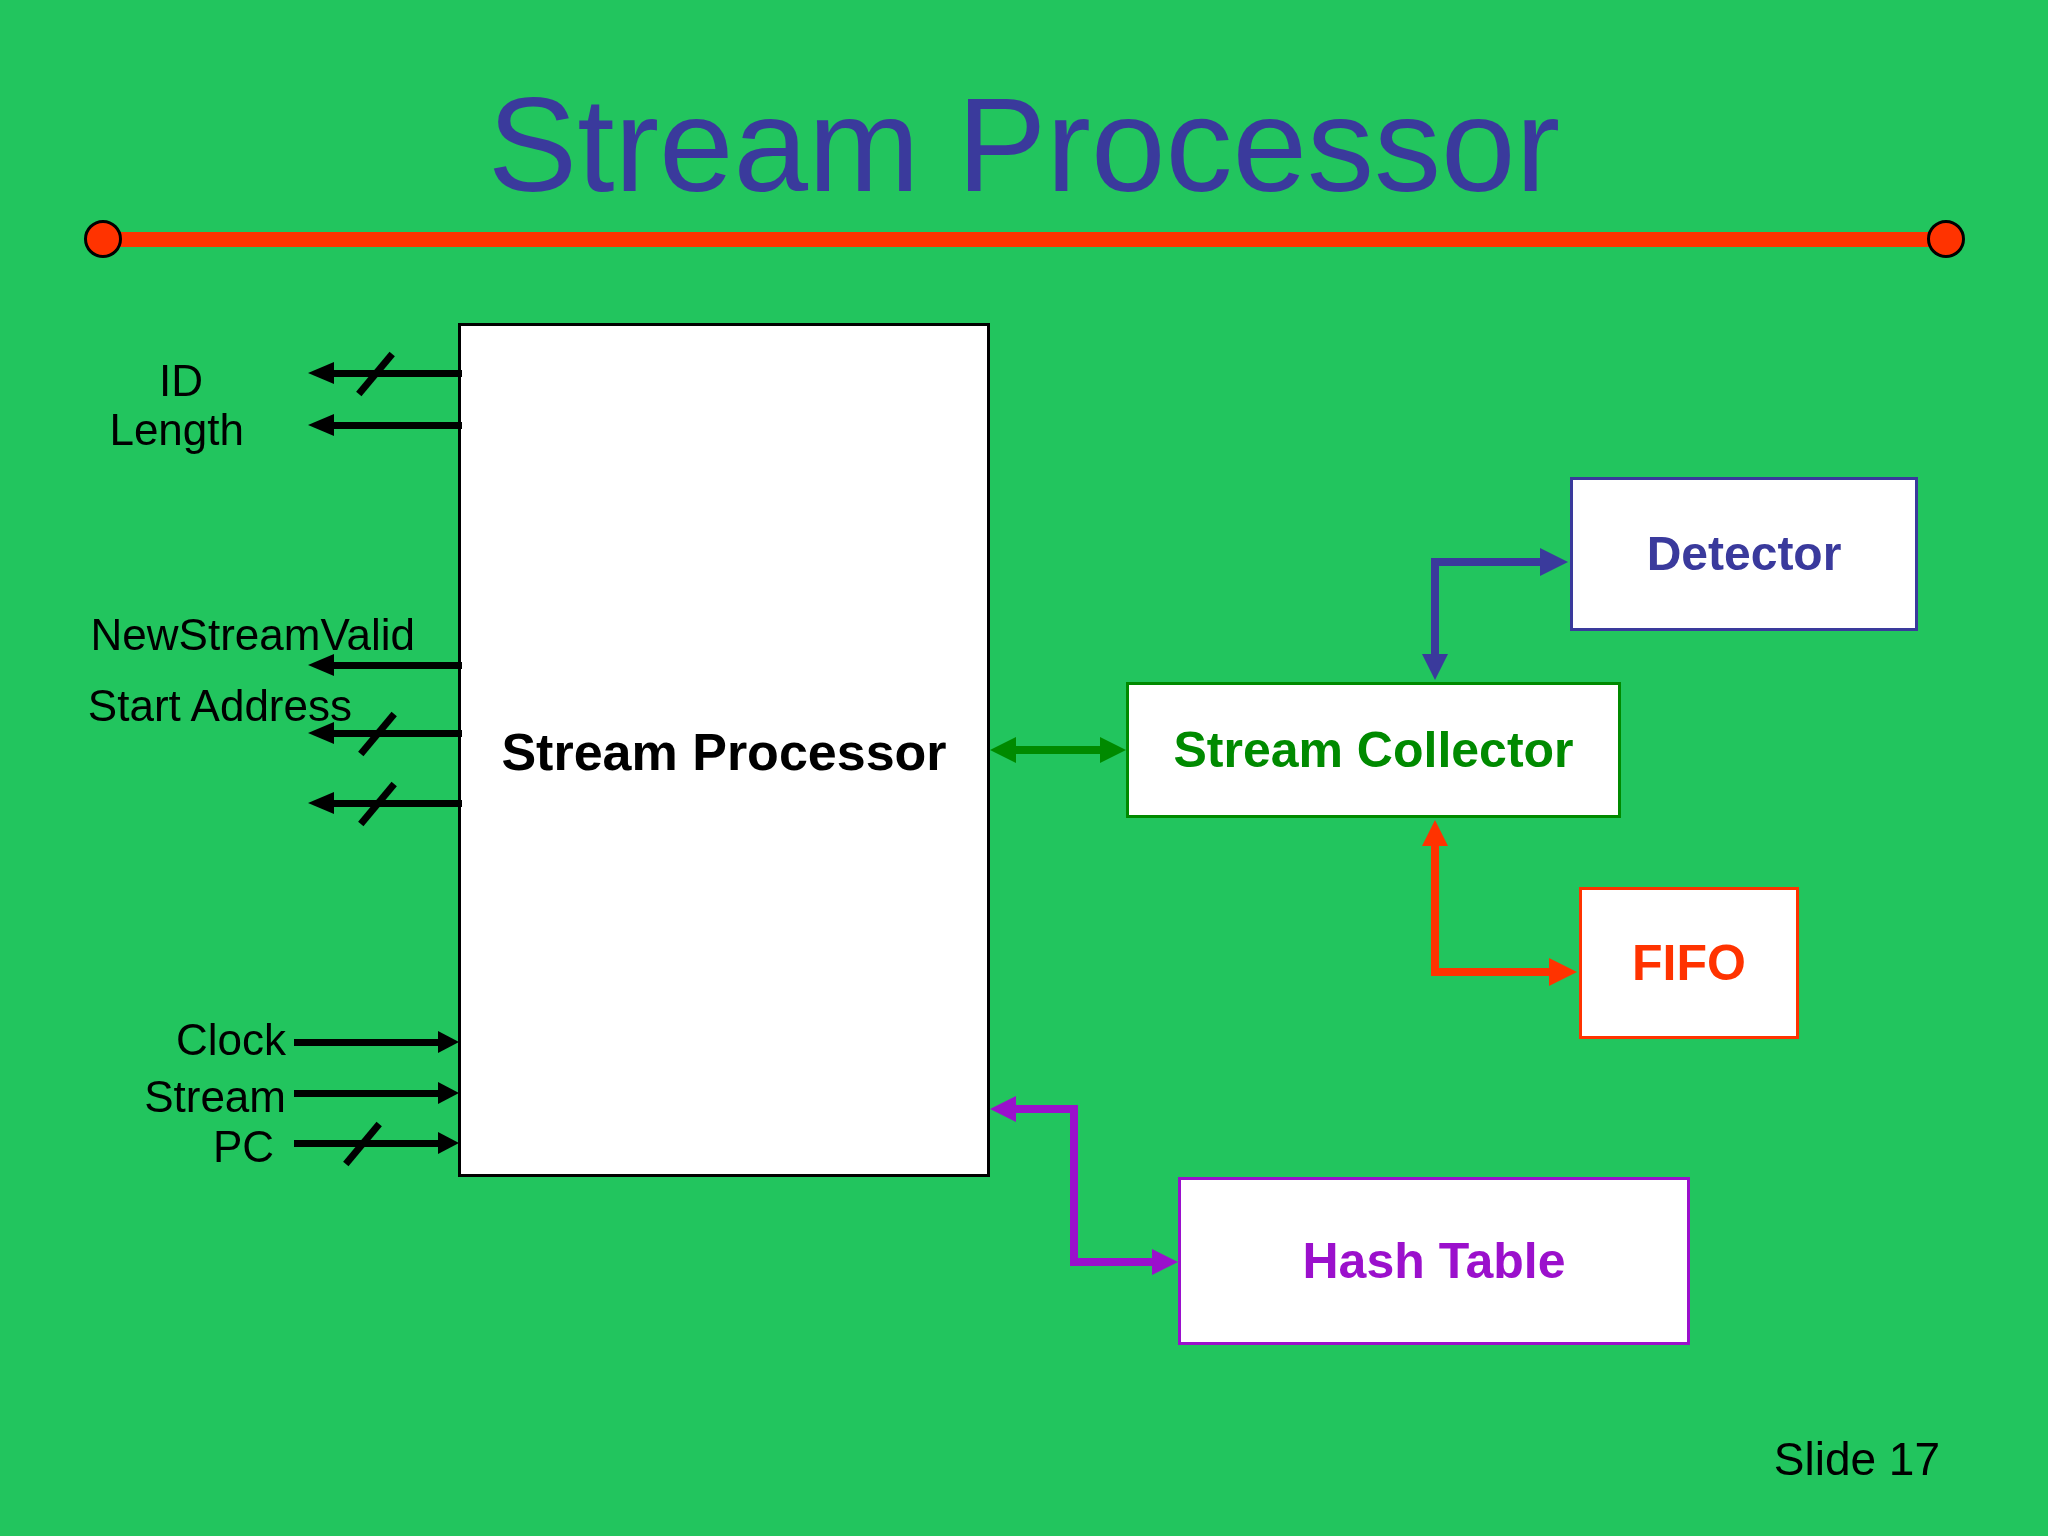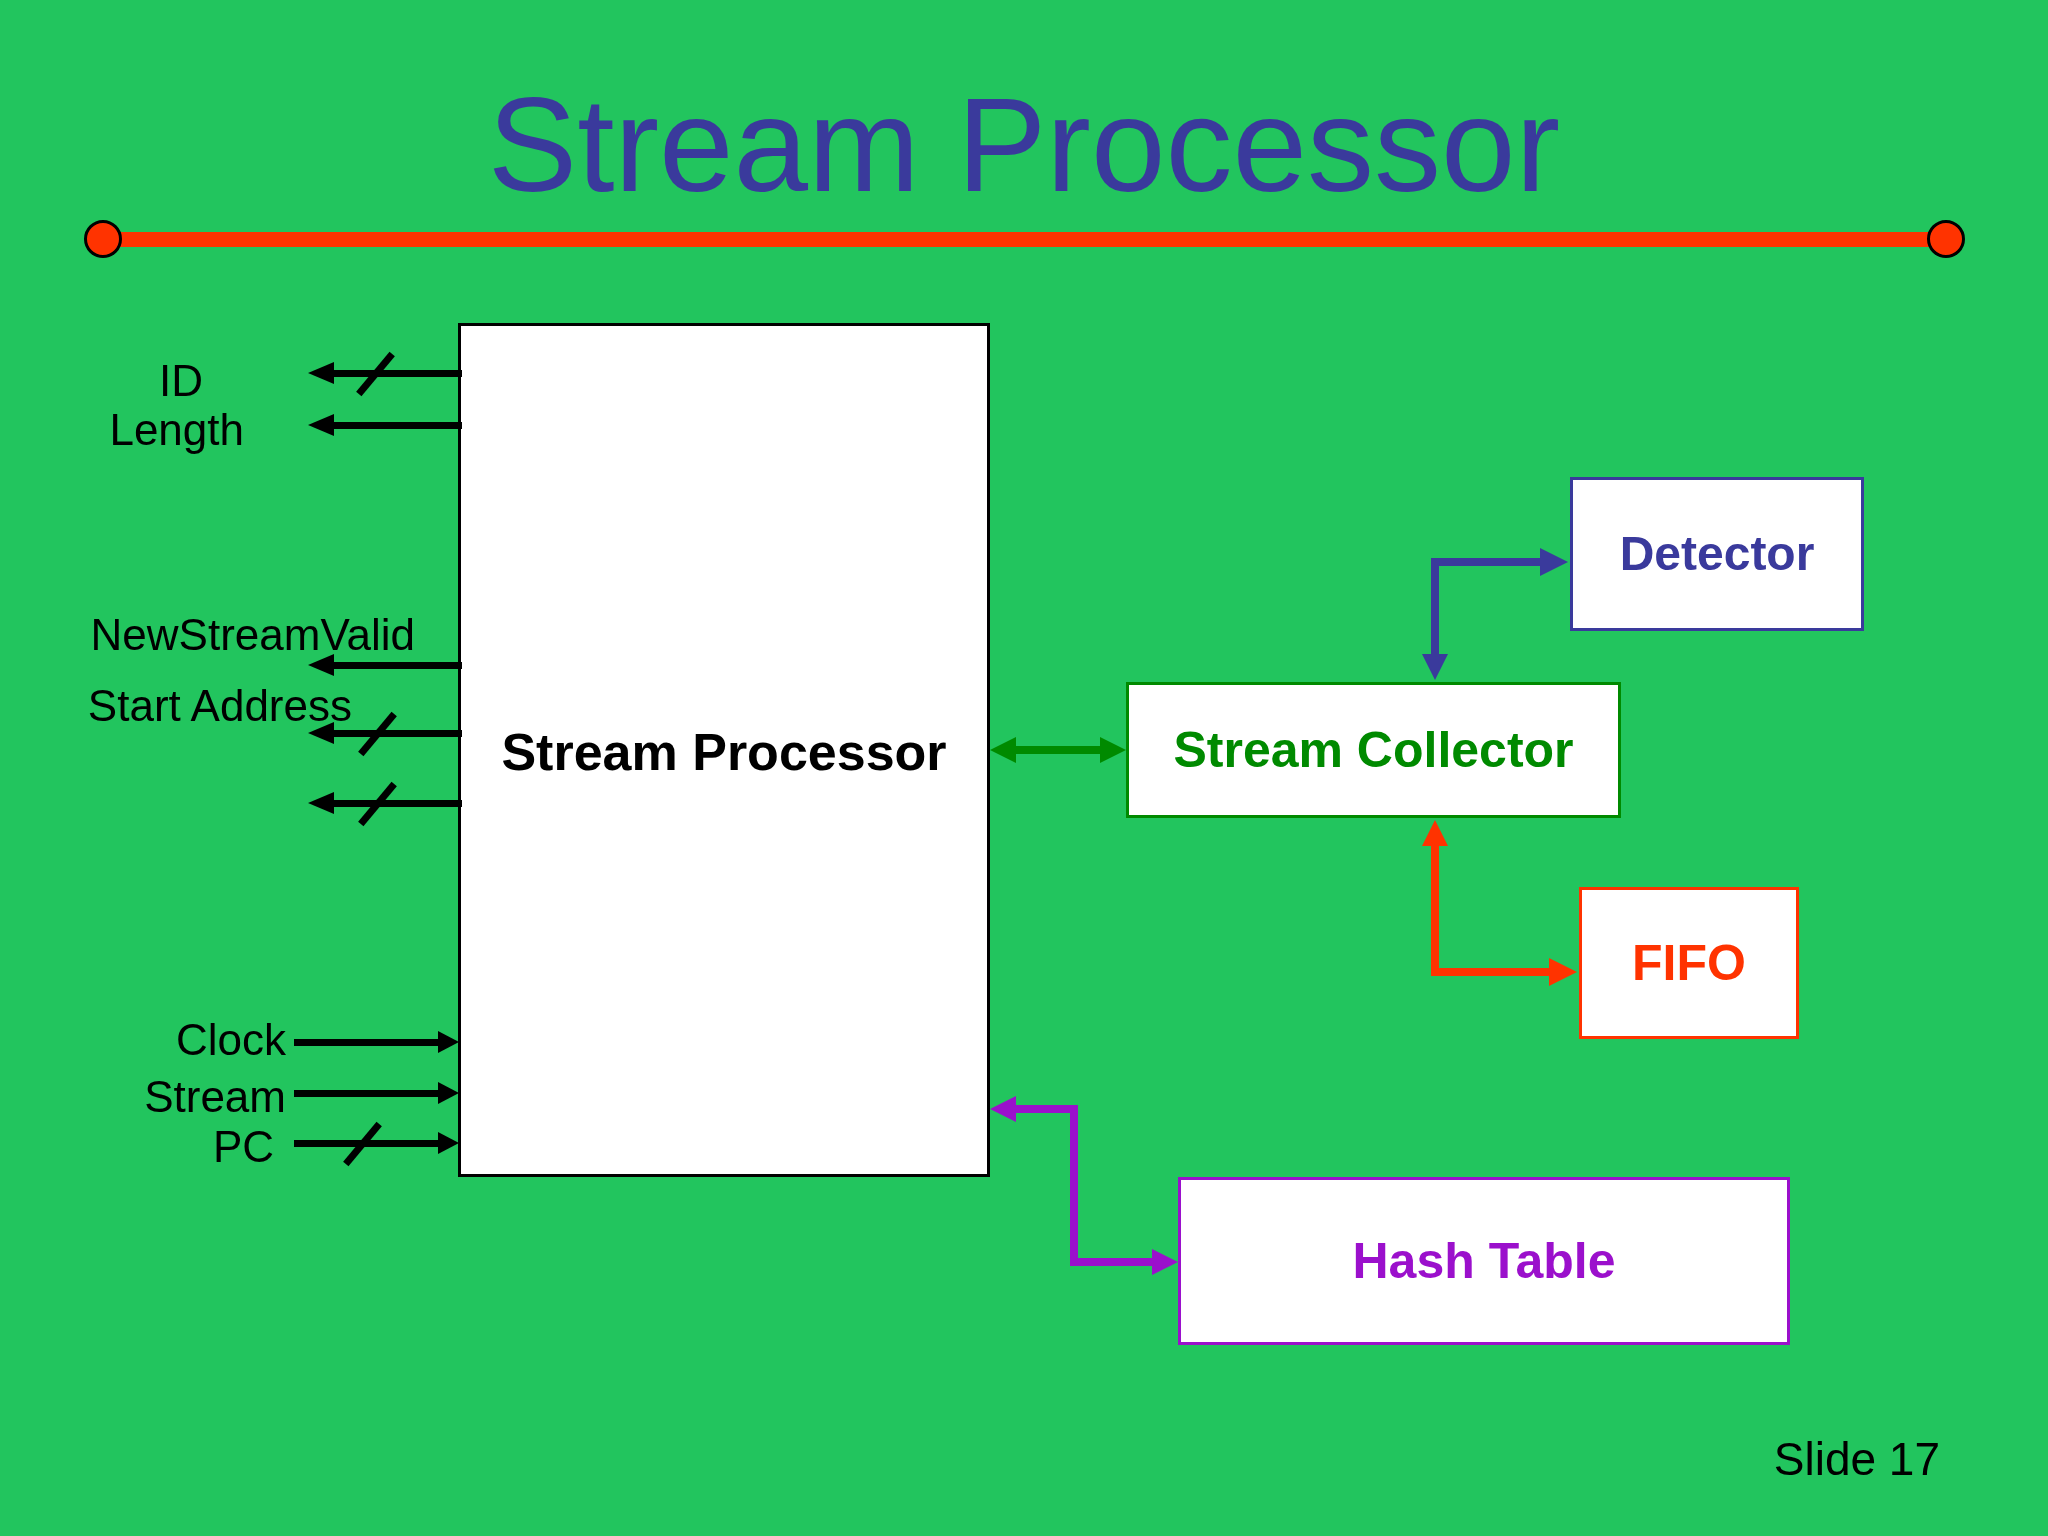--- a/index.html
+++ b/index.html
@@ -42,27 +42,27 @@
   .head-left-g {border-top:13px solid transparent;border-bottom:13px solid transparent;border-right:26px solid #008a00;}
   .head-right-g{border-top:13px solid transparent;border-bottom:13px solid transparent;border-left:26px solid #008a00;}
   .head-right-b{border-top:14px solid transparent;border-bottom:14px solid transparent;border-left:28px solid #3a3a9c;}
   .head-down-b {border-left:13px solid transparent;border-right:13px solid transparent;border-top:26px solid #3a3a9c;}
   .head-up-r   {border-left:13px solid transparent;border-right:13px solid transparent;border-bottom:26px solid #ff3300;}
   .head-right-r{border-top:14px solid transparent;border-bottom:14px solid transparent;border-left:28px solid #ff3300;}
   .head-left-p {border-top:13px solid transparent;border-bottom:13px solid transparent;border-right:26px solid #9b10cc;}
   .head-right-p{border-top:13px solid transparent;border-bottom:13px solid transparent;border-left:26px solid #9b10cc;}
   .compbox{box-sizing:border-box;display:flex;align-items:center;justify-content:center;background:#fff;}
   .compbox .lbl{font-weight:bold;line-height:1;}
-  .box-detector {left:1570px;top:477px;width:294px;height:154px;border:3px solid #3a3a9c;}
+  .box-detector {left:1570px;top:477px;width:348px;height:154px;border:3px solid #3a3a9c;}
   .box-detector .lbl{font-size:48px;color:#3a3a9c;}
   .box-collector{left:1126px;top:682px;width:495px;height:136px;border:3px solid #008a00;}
   .box-collector .lbl{font-size:50px;color:#008a00;}
   .box-fifo     {left:1579px;top:887px;width:220px;height:152px;border:3px solid #ff3300;}
   .box-fifo .lbl{font-size:50px;color:#ff3300;}
-  .box-hash     {left:1178px;top:1177px;width:612px;height:168px;border:3px solid #9b10cc;}
+  .box-hash     {left:1178px;top:1177px;width:512px;height:168px;border:3px solid #9b10cc;}
   .box-hash .lbl{font-size:50px;color:#9b10cc;}
   .slide-number{
     left:1640px;top:1436px;width:300px;text-align:right;
     font-size:46px;color:#000;line-height:1;
   }
 </style>
 </head>
 <body>
 
 <div class="slide">

